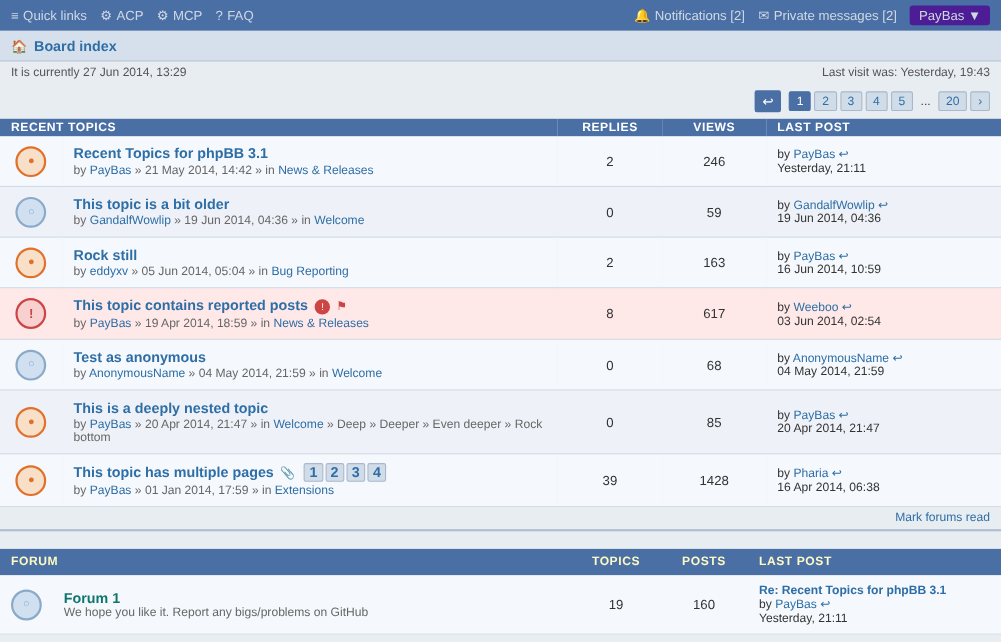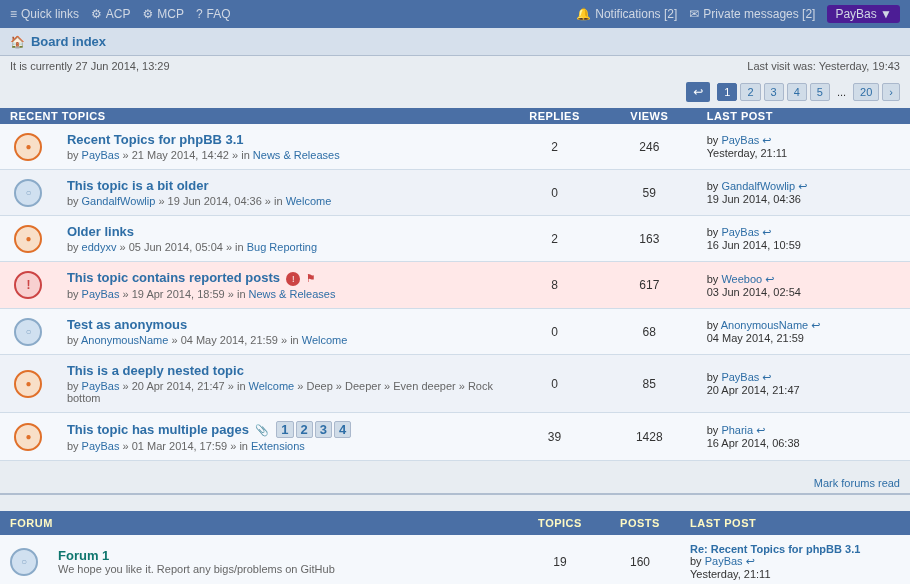--- a/index.html
+++ b/index.html
@@ -119,21 +119,20 @@
     .last-post-cell { width: 180px; font-size: 11px; }
     .last-post-cell a { color: #2e6ea6; text-decoration: none; }
 
     .mark-forums { 
       background: #e8edf2; 
       text-align: right; 
       padding: 4px 10px; 
       font-size: 11px;
       border-bottom: 2px solid #b0bed0;
       margin-bottom: 16px;
-      margin-top: 12px;
     }
     .mark-forums a { color: #2e6ea6; text-decoration: none; }
 
     
     .forum-section { margin-top: 10px; }
     .forum-table {
       width: 100%;
       border-collapse: collapse;
     }
     .forum-header {
@@ -318,21 +317,21 @@
     </tr>
 
     <tr class="topic-row">
       <td class="topic-icon-cell">
         <div class="topic-icon new-post">
           <span style="color:#e0702a; font-size:10px;">●</span>
         </div>
       </td>
       <td class="topic-title-cell">
         <div class="topic-title">
-          <a>Older links</a>
+          <a>Rock still</a>
         </div>
         <div class="topic-meta">
           <span>by </span><a class="username-link">eddyxv</a>
           <span> » </span><span>05 Jun 2014, 05:04</span>
           <span> » in </span><a class="username-link">Bug Reporting</a>
         </div>
       </td>
       <td class="num-cell">2</td>
       <td class="num-cell">163</td>
       <td class="last-post-cell">
@@ -431,21 +430,21 @@
           <span class="attachment-icon">📎</span>
           <span class="inline-pages">
             <a class="inline-page">1</a>
             <a class="inline-page">2</a>
             <a class="inline-page">3</a>
             <a class="inline-page">4</a>
           </span>
         </div>
         <div class="topic-meta">
           <span>by </span><a class="username-link">PayBas</a>
-          <span> » </span><span>01 Mar 2014, 17:59</span>
+          <span> » </span><span>01 Jan 2014, 17:59</span>
           <span> » in </span><a class="username-link">Extensions</a>
         </div>
       </td>
       <td class="num-cell">39</td>
       <td class="num-cell">1428</td>
       <td class="last-post-cell">
         <span>by </span><a class="username-link">Pharia</a>
         <span style="color:#2e6ea6;">↩</span><br>
         <span>16 Apr 2014, 06:38</span>
       </td>

